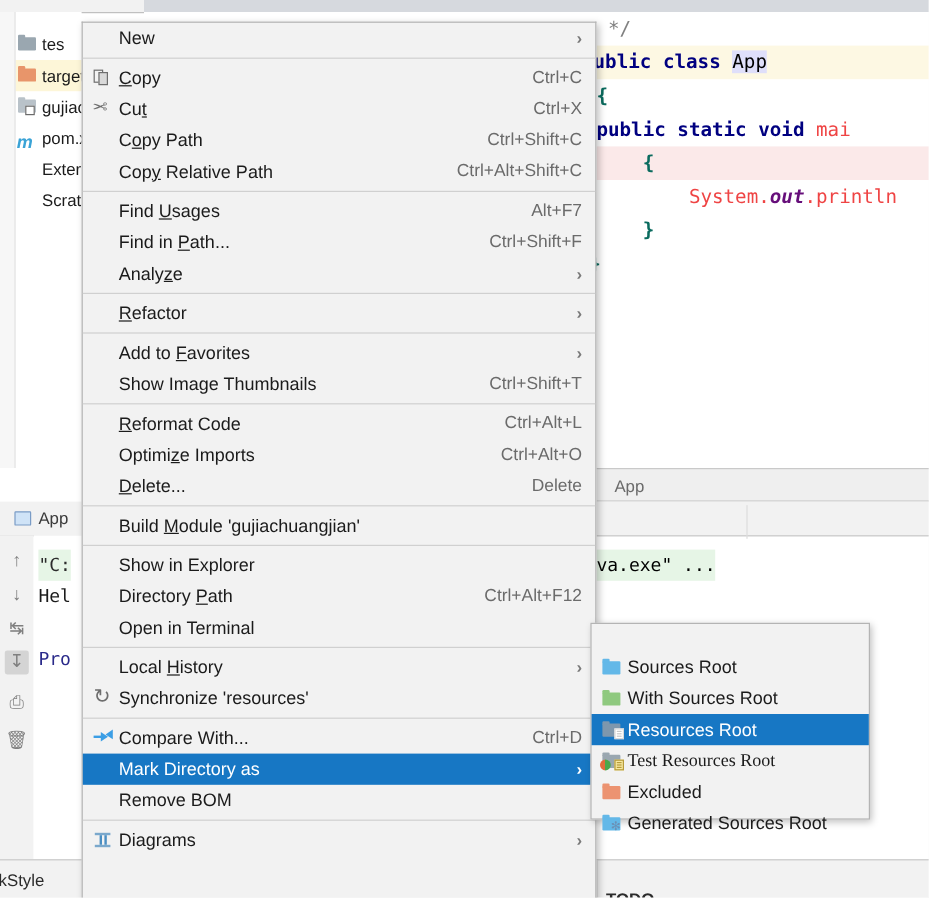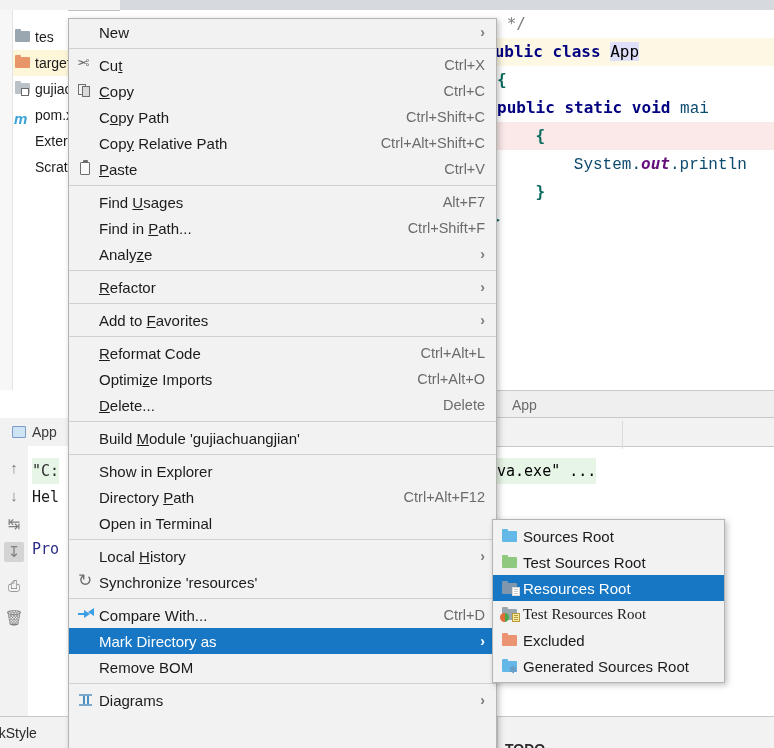--- a/index.html
+++ b/index.html
@@ -29,21 +29,21 @@
 
   
   .editor{position:absolute;left:497px;top:10px;width:277px;height:380px;background:#ffffff;
           font-family:"DejaVu Sans Mono", monospace;font-size:16px;}
   .ed-line{position:absolute;left:0;white-space:pre;height:28px;line-height:28px;}
   .ed-band{position:absolute;left:0;width:277px;height:28px;}
   .gut{position:absolute;left:0;top:10px;width:12px;height:380px;background:#f7f7f7;border-right:1px solid #e3e3e3;}
   .k{color:#000080;font-weight:bold;}
   .cm{color:#808080;}
   .br{color:#0a6b5e;font-weight:bold;}
-  .pl{color:#0c4a6e;font-family:Liberation Mono, monospace;}
+  .pl{color:#ef4444;}
   .fld{color:#660e7a;font-style:italic;font-weight:bold;}
   .idhl{background:#dfdffa;}
 
   
   .ed-crumb{position:absolute;left:497px;top:390px;width:277px;height:28px;background:#efefef;border-top:1px solid #c9c9c9;border-bottom:1px solid #c9c9c9;font-size:14px;color:#6b6b6b;line-height:28px;padding-left:15px;box-sizing:border-box;}
   .ed-crumb2{position:absolute;left:497px;top:418px;width:277px;height:28px;background:#f2f2f2;border-bottom:1px solid #c9c9c9;}
   .ed-crumb2 .sep{position:absolute;left:125px;top:0;width:1px;height:28px;background:#dcdcdc;}
 
   
   .run-head{position:absolute;left:0;top:418px;width:497px;height:28px;background:#f2f2f2;border-bottom:1px solid #c9c9c9;}
@@ -217,42 +217,37 @@
 
 </div>
 
 <div class="menu" id="main-menu">
     <div class="mi">
       <span class="mi-lbl">New</span>
       <span class="mi-arrow">›</span>
     </div>
     <div class="sep"></div>
     <div class="mi">
+      <span class="mi-ico ic ic-copy"></span>
+      <span class="mi-lbl"><span class="u">C</span>opy</span>
+      <span class="mi-key">Ctrl+C</span>
+    </div>
+    <div class="mi">
       <span class="mi-ico ic ic-scissors"></span>
       <span class="mi-lbl">Cu<span class="u">t</span></span>
       <span class="mi-key">Ctrl+X</span>
     </div>
     <div class="mi">
-      <span class="mi-ico ic ic-copy"></span>
-      <span class="mi-lbl"><span class="u">C</span>opy</span>
-      <span class="mi-key">Ctrl+C</span>
-    </div>
-    <div class="mi">
       <span class="mi-lbl">C<span class="u">o</span>py Path</span>
       <span class="mi-key">Ctrl+Shift+C</span>
     </div>
     <div class="mi">
       <span class="mi-lbl">Cop<span class="u">y</span> Relative Path</span>
       <span class="mi-key">Ctrl+Alt+Shift+C</span>
     </div>
-    <div class="mi">
-      <span class="mi-ico ic ic-paste"></span>
-      <span class="mi-lbl"><span class="u">P</span>aste</span>
-      <span class="mi-key">Ctrl+V</span>
-    </div>
     <div class="sep"></div>
     <div class="mi">
       <span class="mi-lbl">Find <span class="u">U</span>sages</span>
       <span class="mi-key">Alt+F7</span>
     </div>
     <div class="mi">
       <span class="mi-lbl">Find in <span class="u">P</span>ath...</span>
       <span class="mi-key">Ctrl+Shift+F</span>
     </div>
     <div class="mi">
@@ -262,20 +257,24 @@
     <div class="sep"></div>
     <div class="mi">
       <span class="mi-lbl"><span class="u">R</span>efactor</span>
       <span class="mi-arrow">›</span>
     </div>
     <div class="sep"></div>
     <div class="mi">
       <span class="mi-lbl">Add to <span class="u">F</span>avorites</span>
       <span class="mi-arrow">›</span>
     </div>
+    <div class="mi">
+      <span class="mi-lbl">Show Image Thumbnails</span>
+      <span class="mi-key">Ctrl+Shift+T</span>
+    </div>
     <div class="sep"></div>
     <div class="mi">
       <span class="mi-lbl"><span class="u">R</span>eformat Code</span>
       <span class="mi-key">Ctrl+Alt+L</span>
     </div>
     <div class="mi">
       <span class="mi-lbl">Optimi<span class="u">z</span>e Imports</span>
       <span class="mi-key">Ctrl+Alt+O</span>
     </div>
     <div class="mi">
@@ -326,31 +325,31 @@
     <div class="mi">
       <span class="mi-ico ic ic-diagram">
         <i></i>
       </span>
       <span class="mi-lbl">Diagrams</span>
       <span class="mi-arrow">›</span>
     </div>
   </div>
 
 <div class="menu" id="sub-menu" style="padding-top: 3px;">
+    <div class="mi" style="height: 26px; margin-top: 20px;">
+      <span class="mi-ico fic">
+        <span class="fb" style="background: rgb(99, 184, 232);"></span>
+      </span>
+      <span class="mi-lbl">Sources Root</span>
+    </div>
     <div class="mi" style="height: 26px;">
       <span class="mi-ico fic">
-        <span class="fb" style="background: rgb(99, 184, 232);"></span>
-      </span>
-      <span class="mi-lbl">Sources Root</span>
-    </div>
-    <div class="mi" style="height: 26px;">
-      <span class="mi-ico fic">
         <span class="fb" style="background: rgb(143, 201, 127);"></span>
       </span>
-      <span class="mi-lbl">Test Sources Root</span>
+      <span class="mi-lbl">With Sources Root</span>
     </div>
     <div class="mi sel" style="height: 26px;">
       <span class="mi-ico fic">
         <span class="fb" style="background: rgb(126, 151, 173);"></span>
         <span class="badge">
           <i></i>
         </span>
       </span>
       <span class="mi-lbl">Resources Root</span>
     </div>

